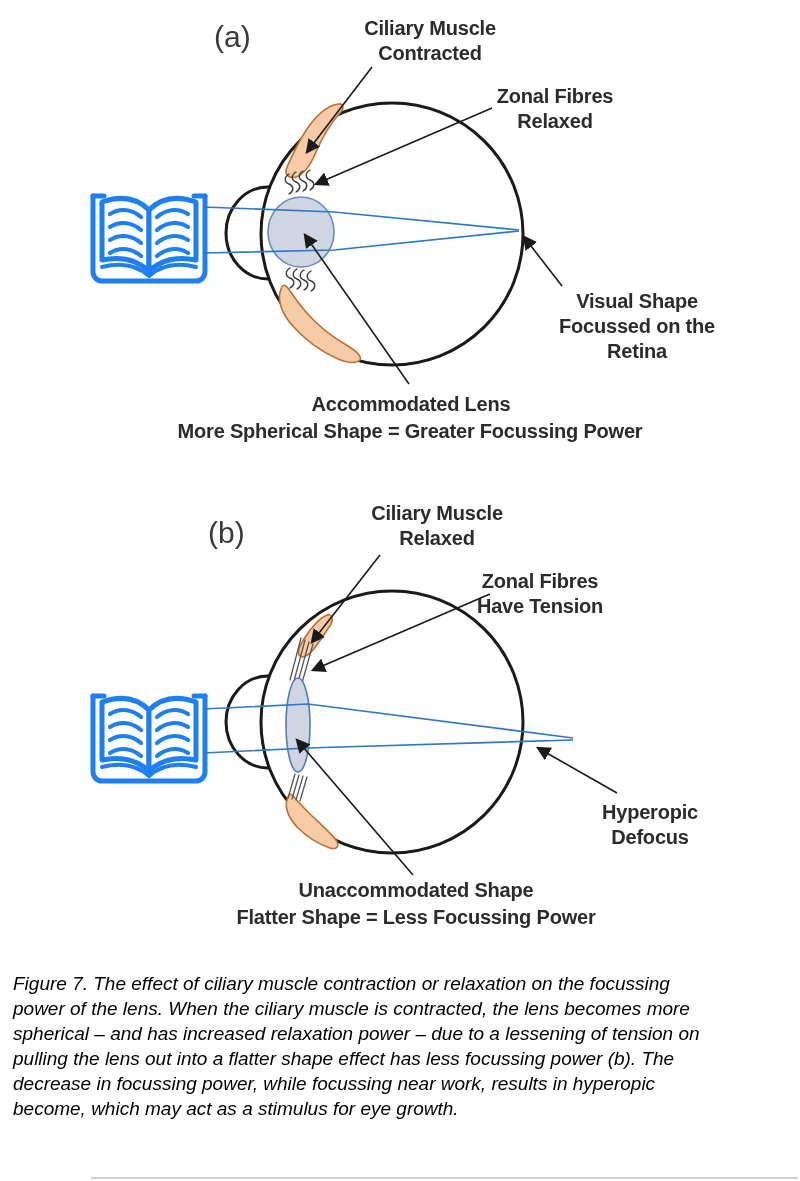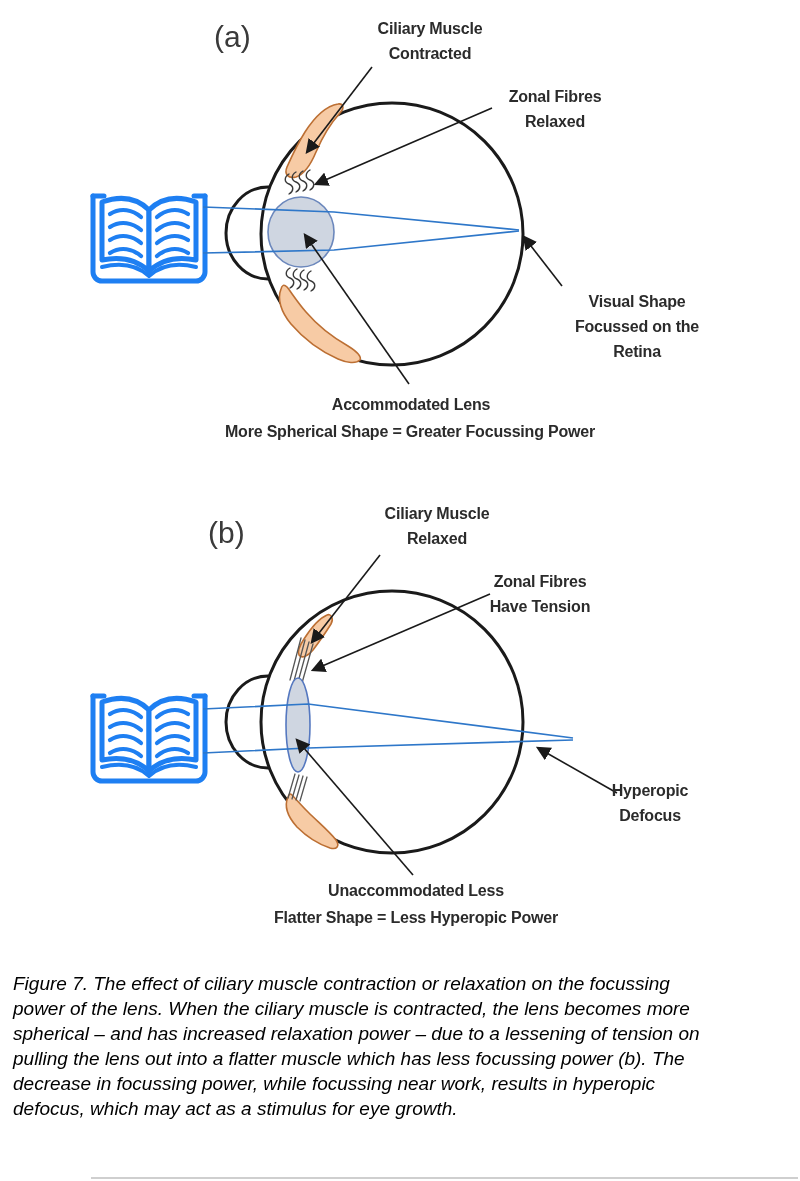--- a/index.html
+++ b/index.html
@@ -1,20 +1,20 @@
 <!DOCTYPE html>
 <html><head>
 <meta charset="utf-8">
 <style>
   html,body{margin:0;padding:0;background:#fff;}
   .stage{position:relative;width:800px;height:1181px;background:#ffffff;overflow:hidden;
          font-family:"Liberation Sans",sans-serif;color:#262626;}
   .panel-svg{position:absolute;left:0;}
   .lbl{position:absolute;white-space:pre-line;text-align:center;
-       font-size:16px;line-height:25px;font-weight:600;color:#2b2b2b;letter-spacing:-0.2px;}
+       font-size:20px;line-height:25px;font-weight:600;color:#2b2b2b;letter-spacing:-0.2px;}
   .panel-letter{position:absolute;font-size:30px;font-weight:400;color:#3a3a3a;
                 font-family:"Liberation Sans",sans-serif;}
   .caption{position:absolute;left:13px;top:971px;width:782px;
            font-size:19px;line-height:25px;font-style:italic;color:#000000;}
   .caption .cap-line{white-space:pre;}
   .bottom-rule{position:absolute;left:91px;top:1177px;width:707px;height:2px;background:#cfcfcf;}
 </style>
 </head>
 <body>
 
@@ -135,28 +135,28 @@
 Focussed on the
 Retina</div>
   <div class="lbl" style="left:160px;top:419px;width:500px">More Spherical Shape = Greater Focussing Power</div>
   <div class="lbl" style="left:261px;top:392px;width:300px">Accommodated Lens</div>
 
   <div class="panel-letter" style="left:208px;top:516px">(b)</div>
   <div class="lbl" style="left:337px;top:501px;width:200px">Ciliary Muscle
 Relaxed</div>
   <div class="lbl" style="left:440px;top:569px;width:200px">Zonal Fibres
 Have Tension</div>
-  <div class="lbl" style="left:550px;top:778px;width:200px">Hyperopic
+  <div class="lbl" style="left:550px;top:800px;width:200px">Hyperopic
 Defocus</div>
-  <div class="lbl" style="left:266px;top:878px;width:300px">Unaccommodated Less</div>
-  <div class="lbl" style="left:166px;top:905px;width:500px">Flatter Shape = Less Hyperopic Power</div>
+  <div class="lbl" style="left:266px;top:878px;width:300px">Unaccommodated Shape</div>
+  <div class="lbl" style="left:166px;top:905px;width:500px">Flatter Shape = Less Focussing Power</div>
 
   <div class="caption">
     <div class="cap-line">Figure 7. The effect of ciliary muscle contraction or relaxation on the focussing</div>
     <div class="cap-line">power of the lens. When the ciliary muscle is contracted, the lens becomes more</div>
     <div class="cap-line">spherical – and has increased relaxation power – due to a lessening of tension on</div>
-    <div class="cap-line">pulling the lens out into a flatter muscle which has less focussing power (b). The</div>
+    <div class="cap-line">pulling the lens out into a flatter shape effect has less focussing power (b). The</div>
     <div class="cap-line">decrease in focussing power, while focussing near work, results in hyperopic</div>
-    <div class="cap-line">defocus, which may act as a stimulus for eye growth.</div>
+    <div class="cap-line">become, which may act as a stimulus for eye growth.</div>
   </div>
 
   <div class="bottom-rule"></div>
 </div>
 
 </body></html>

